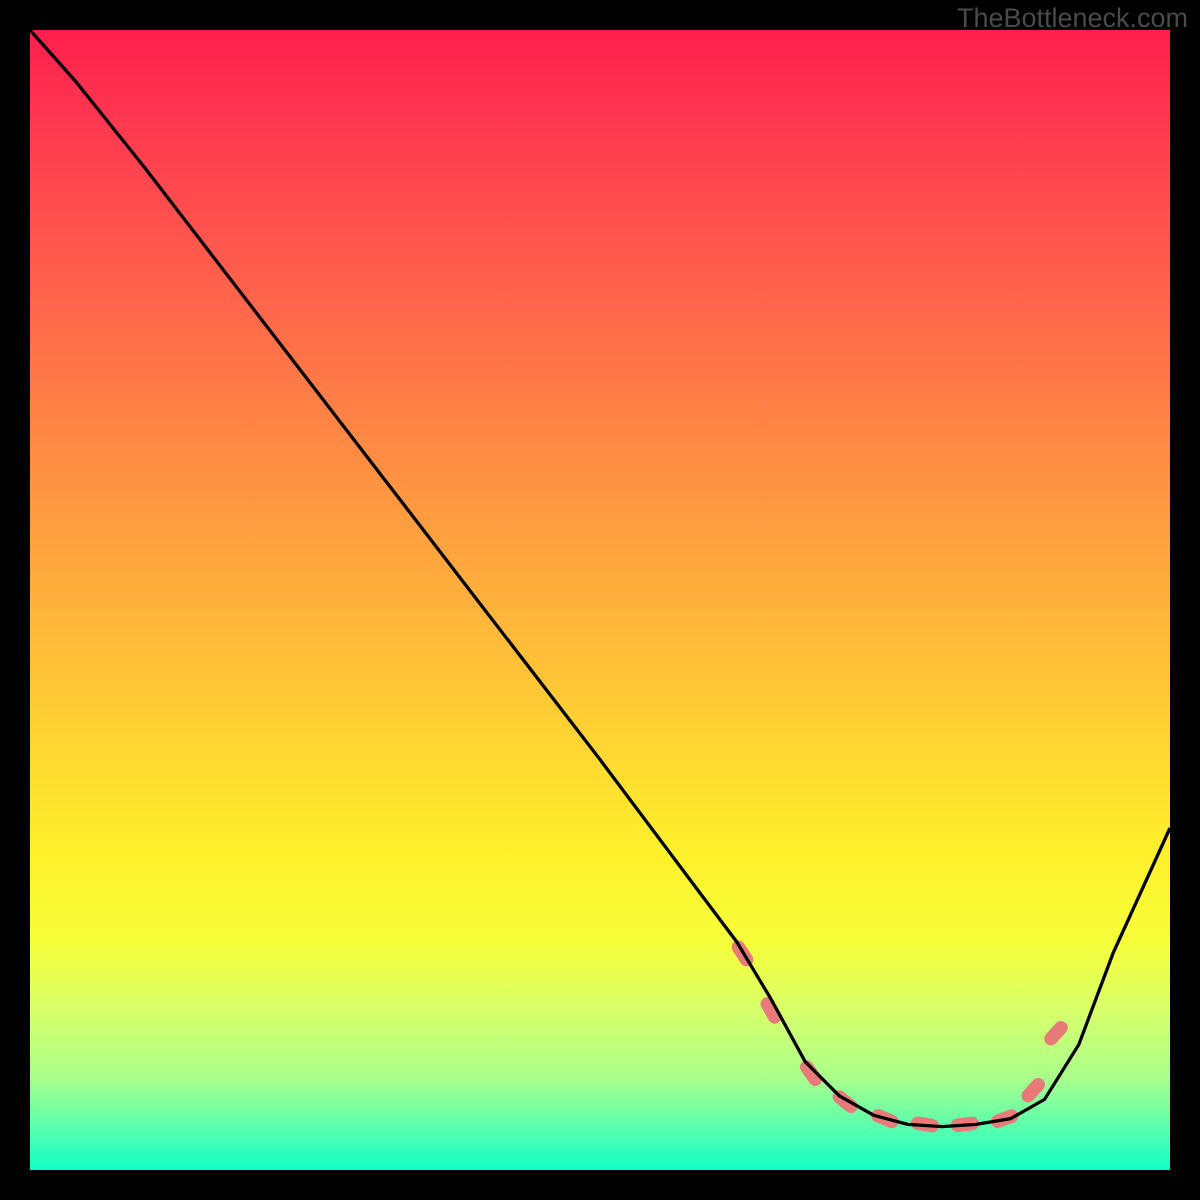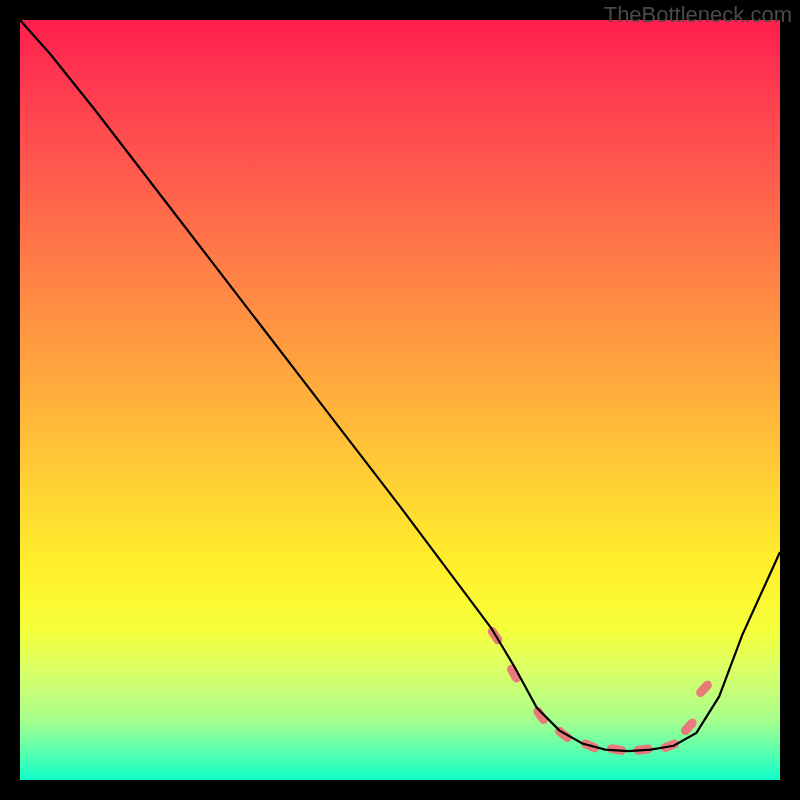--- a/index.html
+++ b/index.html
@@ -8,21 +8,21 @@
     height: 800px;
     background: #000;
     position: relative;
     font-family: Arial, sans-serif;
   }
   .url-label {
     position: absolute;
     top: 2px;
     right: 8px;
     color: #4a4a4a;
-    font-size: 22px;
+    font-size: 18px;
     font-weight: 500;
     z-index: 10;
   }
   .plot-area {
     position: absolute;
     left: 20px;
     top: 20px;
     width: 760px;
     height: 760px;
   }

